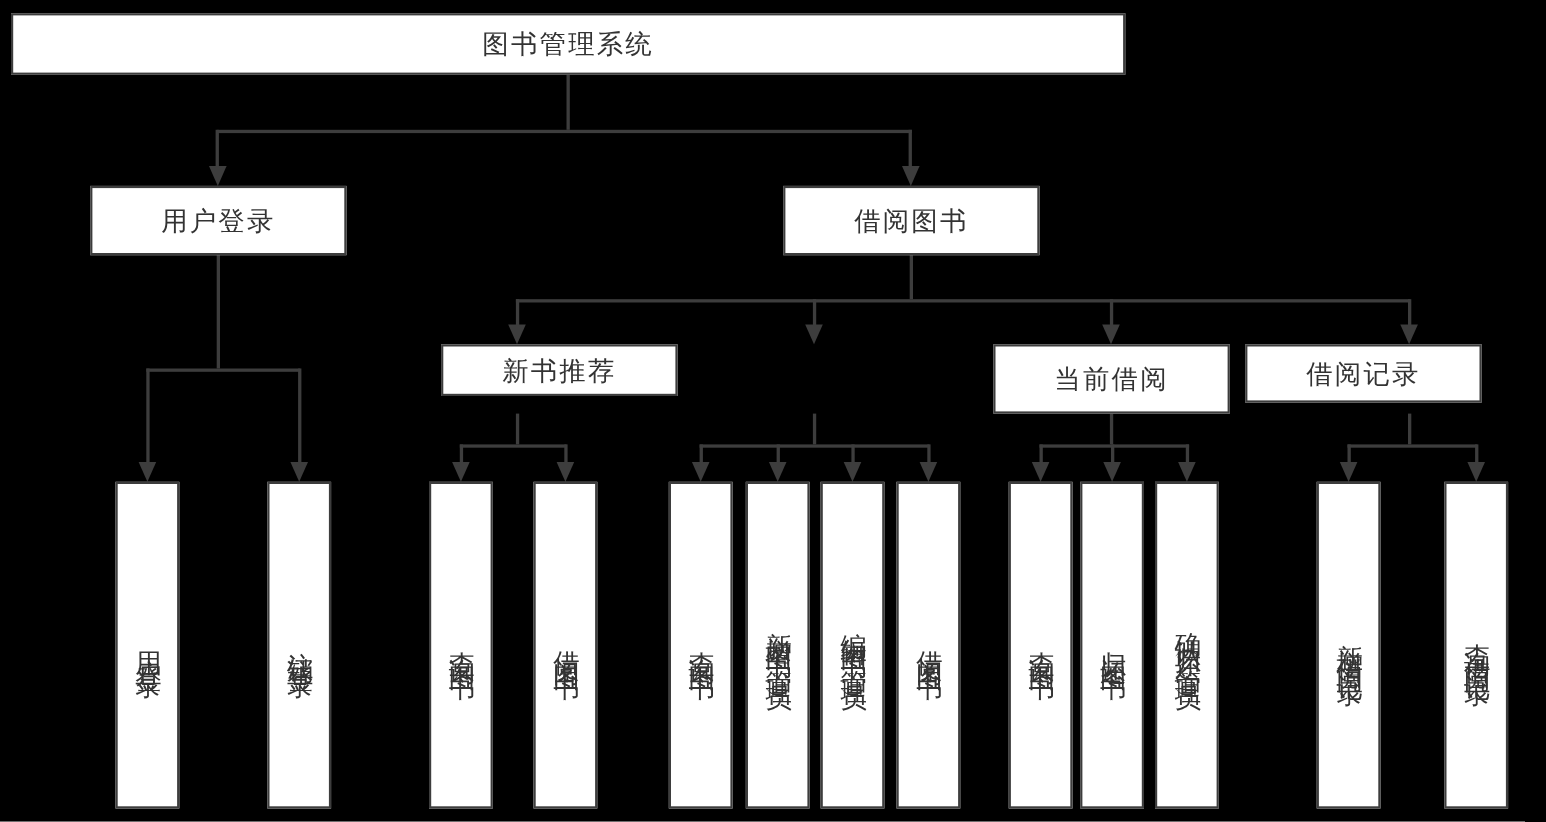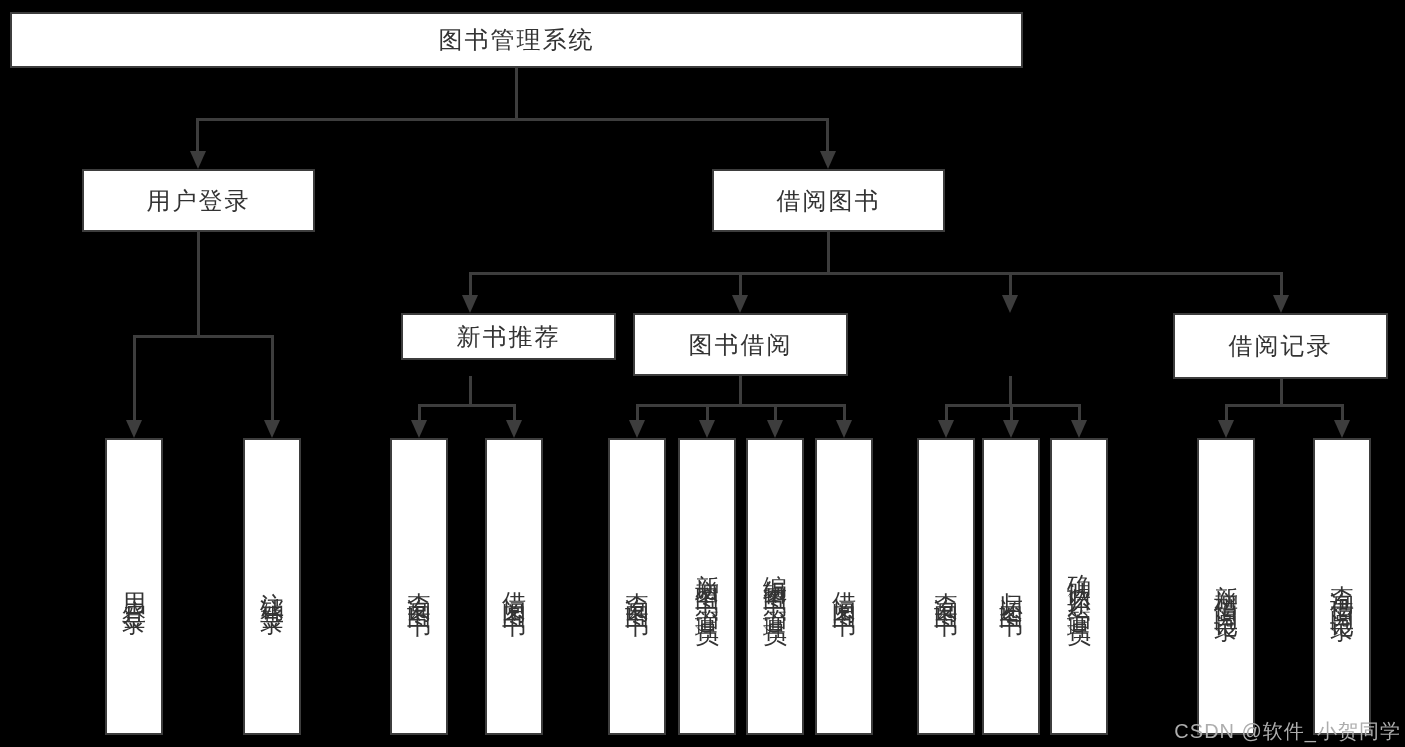--- a/index.html
+++ b/index.html
@@ -73,24 +73,24 @@
   <div class="node" style="left:82px;top:169px;width:233px;height:63px;">
     <span>用户登录</span>
   </div>
   <div class="node" style="left:712px;top:169px;width:233px;height:63px;">
     <span>借阅图书</span>
   </div>
 
   <div class="node" style="left:363px;top:313px;width:215px;height:47px;margin-left:38px;">
     <span>新书推荐</span>
   </div>
-  <div class="node" style="left:633px;top:313px;width:215px;height:63px;">
-    <span>图书借阅</span>
+  <div class="node" style="left:903px;top:313px;width:215px;height:63px;">
+    <span>当前借阅</span>
   </div>
-  <div class="node" style="left:1173px;top:313px;width:215px;height:66px;">
+  <div class="node" style="left:1132px;top:313px;width:215px;height:53px;">
     <span>借阅记录</span>
   </div>
 
   <div class="leaf" style="left:105px;top:438px;width:58px;height:297px;">
     <span class="vtext">用户登录</span>
   </div>
   <div class="leaf" style="left:243px;top:438px;width:58px;height:297px;">
     <span class="vtext">注销登录</span>
   </div>
 
@@ -185,15 +185,14 @@
   <div class="as" style="left:1010px;top:404px;height:20px;"></div>
   <div class="ah" style="left:1003px;top:420px;"></div>
   <div class="as" style="left:1078px;top:404px;height:20px;"></div>
   <div class="ah" style="left:1071px;top:420px;"></div>
 
   <div class="as" style="left:1225px;top:404px;height:20px;"></div>
   <div class="ah" style="left:1218px;top:420px;"></div>
   <div class="as" style="left:1341px;top:404px;height:20px;"></div>
   <div class="ah" style="left:1334px;top:420px;"></div>
 
-  <div class="watermark">CSDN @软件_小贺同学</div>
 
 </div>
 
 </body></html>

